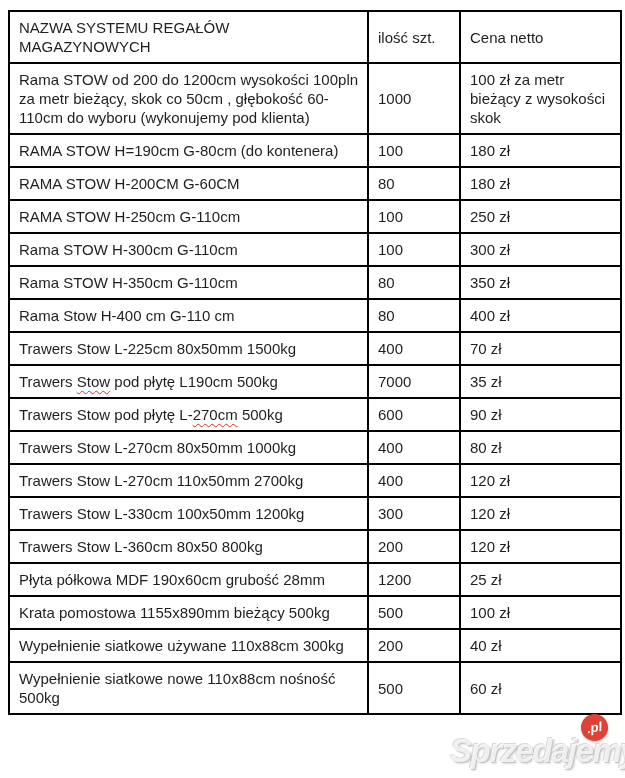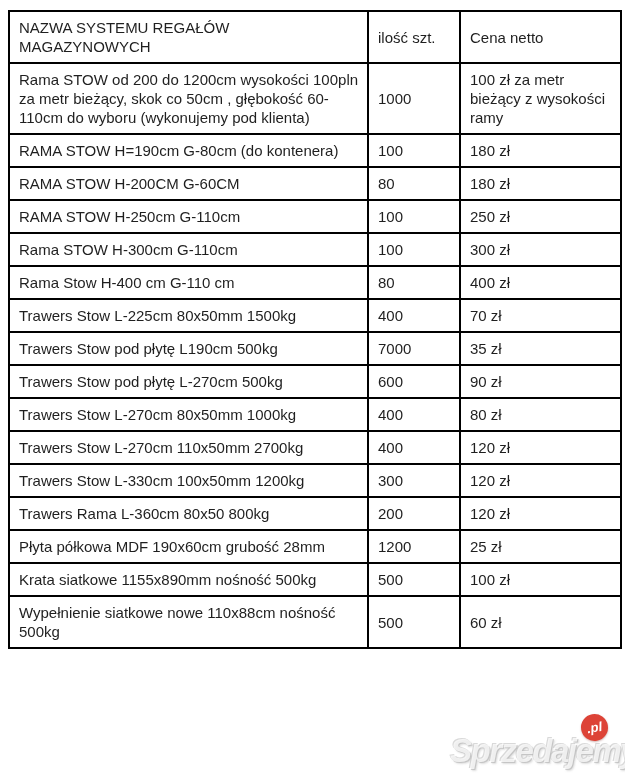--- a/index.html
+++ b/index.html
@@ -31,20 +31,21 @@
     line-height: 19px;
     font-weight: 400;
     color: #1f1f1f;
     text-align: left;
     vertical-align: middle;
     padding: 6px 8px 6px 9px;
     word-wrap: break-word;
   }
   thead th { height: 34px; }
   .squiggle {
+    text-decoration: underline;
     text-decoration-style: wavy;
     text-decoration-color: #dd3222;
     text-decoration-thickness: 1px;
     text-underline-offset: 3px;
   }
   
   .watermark {
     position: absolute;
     left: 438px; top: 712px;
     width: 186px; height: 62px;
@@ -97,21 +98,21 @@
       <tr>
         <th>NAZWA SYSTEMU REGAŁÓW MAGAZYNOWYCH</th>
         <th>ilość szt.</th>
         <th>Cena netto</th>
       </tr>
     </thead>
     <tbody>
         <tr>
           <td><span>Rama STOW od 200 do 1200cm wysokości 100pln za metr bieżący, skok co 50cm , głębokość 60-110cm do wyboru (wykonujemy pod klienta)</span></td>
           <td>1000</td>
-          <td>100 zł za metr bieżący z wysokości ramy</td>
+          <td>100 zł za metr bieżący z wysokości skok</td>
         </tr>
         <tr>
           <td><span>RAMA STOW H=190cm G-80cm (do kontenera)</span></td>
           <td>100</td>
           <td>180 zł</td>
         </tr>
         <tr>
           <td><span>RAMA STOW H-200CM G-60CM</span></td>
           <td>80</td>
           <td>180 zł</td>
@@ -120,20 +121,25 @@
           <td><span>RAMA STOW H-250cm  G-110cm</span></td>
           <td>100</td>
           <td>250 zł</td>
         </tr>
         <tr>
           <td><span>Rama STOW H-300cm G-110cm</span></td>
           <td>100</td>
           <td>300 zł</td>
         </tr>
         <tr>
+          <td><span>Rama STOW H-350cm G-110cm</span></td>
+          <td>80</td>
+          <td>350 zł</td>
+        </tr>
+        <tr>
           <td><span>Rama Stow H-400 cm G-110 cm</span></td>
           <td>80</td>
           <td>400 zł</td>
         </tr>
         <tr>
           <td><span>Trawers Stow L-225cm 80x50mm 1500kg</span></td>
           <td>400</td>
           <td>70 zł</td>
         </tr>
         <tr>
@@ -155,33 +161,38 @@
           <td><span>Trawers Stow L-270cm 110x50mm 2700kg</span></td>
           <td>400</td>
           <td>120 zł</td>
         </tr>
         <tr>
           <td><span>Trawers Stow L-330cm 100x50mm 1200kg</span></td>
           <td>300</td>
           <td>120 zł</td>
         </tr>
         <tr>
-          <td><span>Trawers Rama L-360cm 80x50 800kg</span></td>
+          <td><span>Trawers Stow L-360cm 80x50 800kg</span></td>
           <td>200</td>
           <td>120 zł</td>
         </tr>
         <tr>
           <td><span>Płyta półkowa MDF 190x60cm grubość 28mm</span></td>
           <td>1200</td>
           <td>25 zł</td>
         </tr>
         <tr>
-          <td><span>Krata siatkowe 1155x890mm nośność 500kg</span></td>
+          <td><span>Krata pomostowa 1155x890mm bieżący 500kg</span></td>
           <td>500</td>
           <td>100 zł</td>
+        </tr>
+        <tr>
+          <td><span>Wypełnienie siatkowe używane 110x88cm 300kg</span></td>
+          <td>200</td>
+          <td>40 zł</td>
         </tr>
         <tr>
           <td><span>Wypełnienie siatkowe nowe 110x88cm nośność 500kg</span></td>
           <td>500</td>
           <td>60 zł</td>
         </tr>
       </tbody>
   </table>
 
   <div class="watermark">

